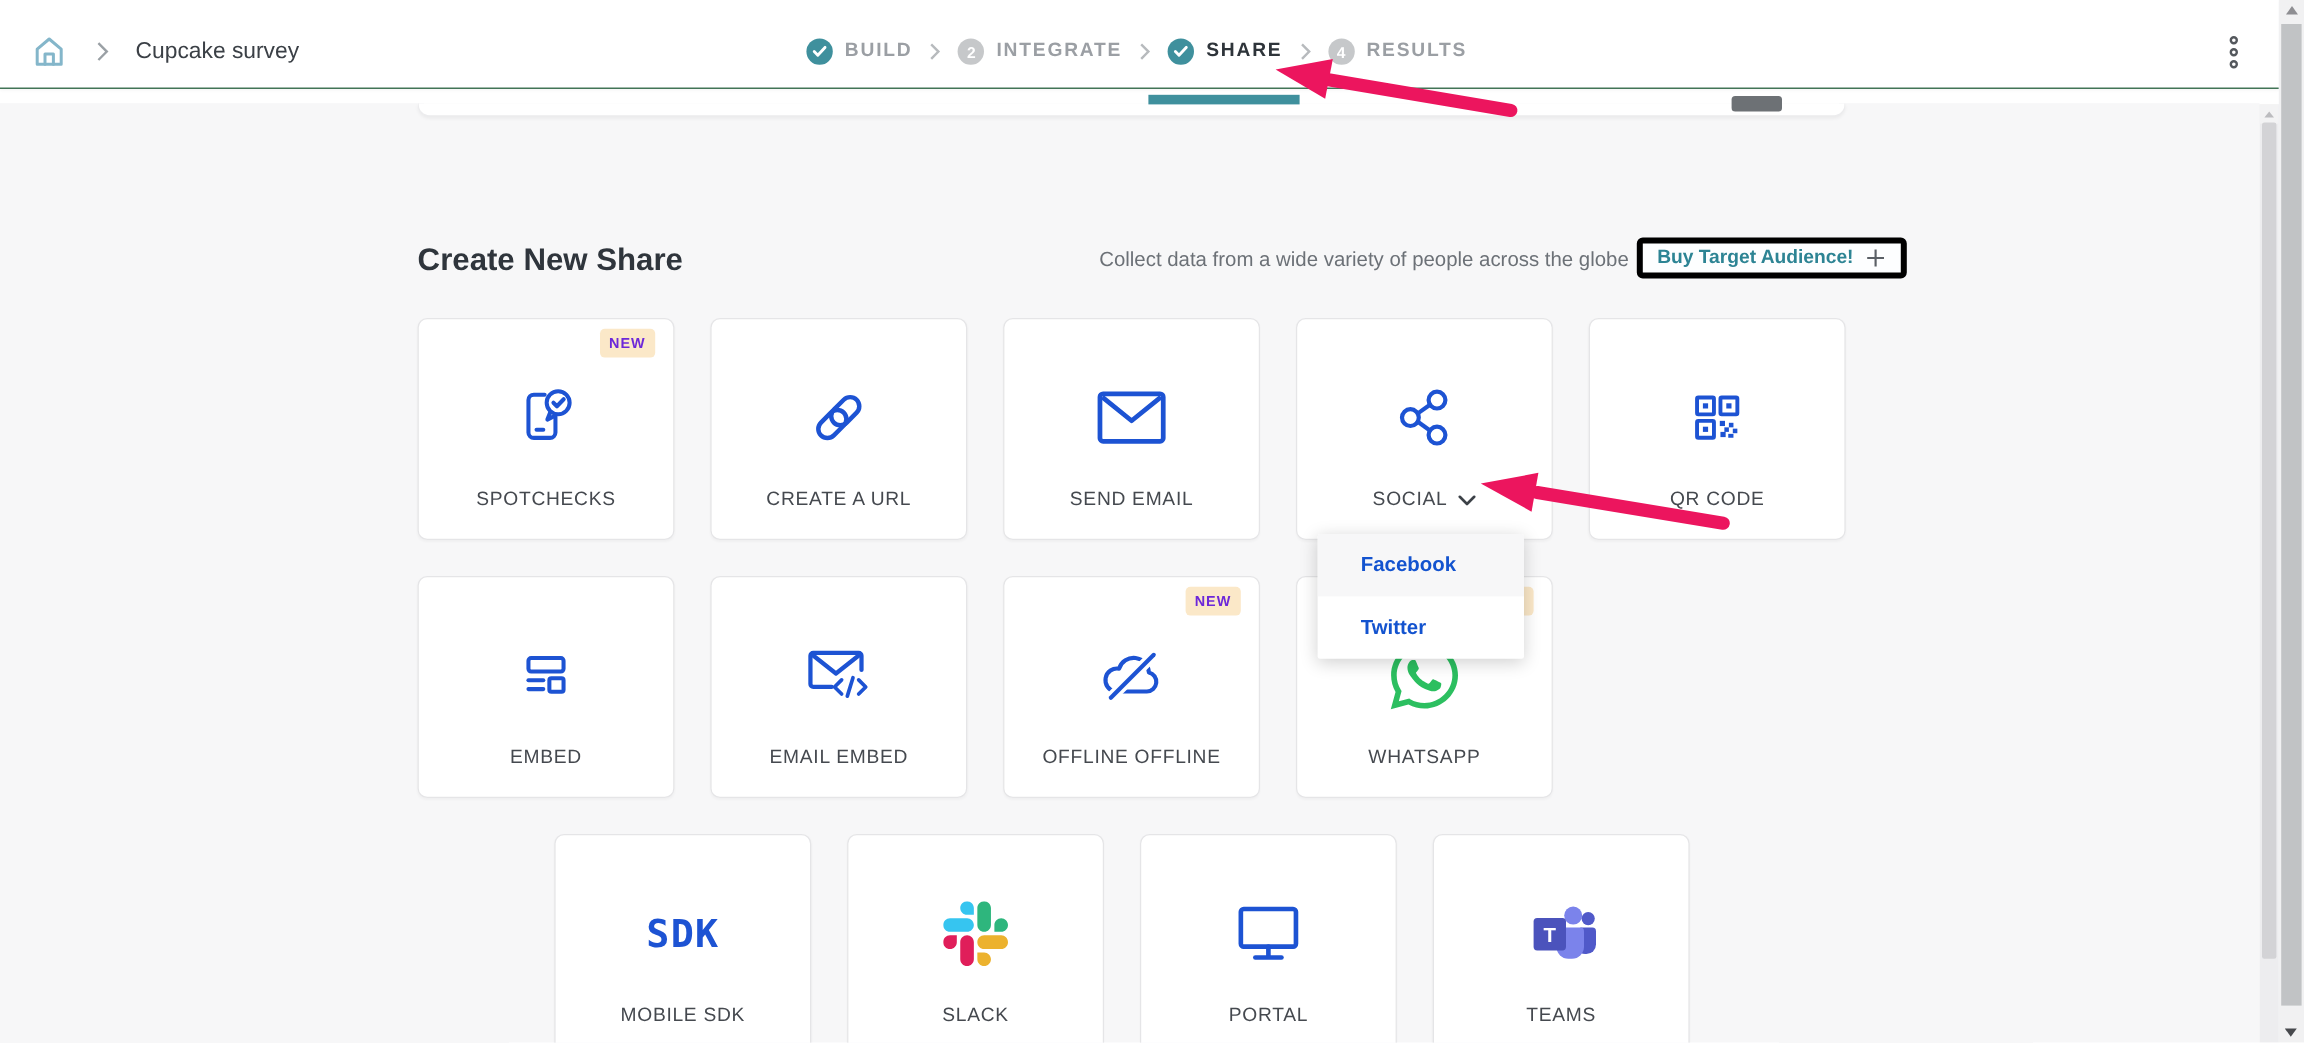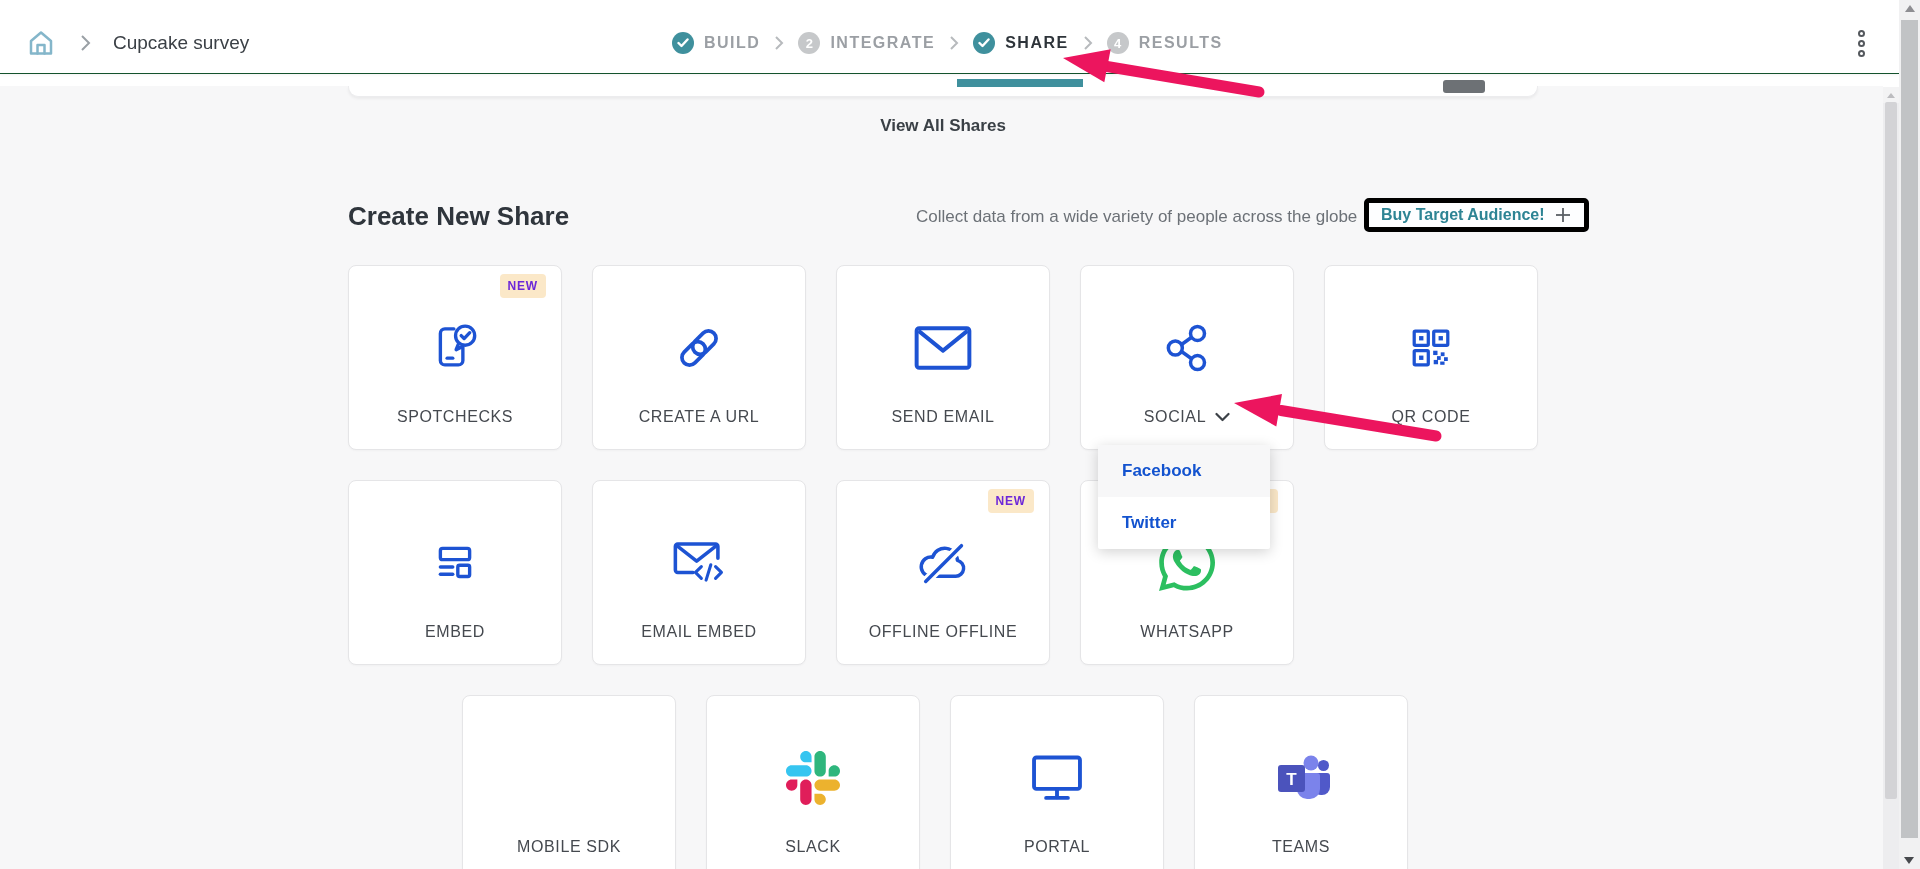--- a/index.html
+++ b/index.html
@@ -53,21 +53,21 @@
   .card-icon{position:absolute;top:50px;left:0;width:100%;display:flex;justify-content:center;align-items:center;height:64px;}
   .card-label{position:absolute;top:142px;left:0;width:100%;text-align:center;font-size:16px;
               letter-spacing:.6px;color:#45494f;display:flex;justify-content:center;align-items:center;gap:9px;}
   .badge{position:absolute;top:8px;right:15px;background:#fbe8c8;color:#6d28d9;font-size:12px;
          font-weight:bold;letter-spacing:.8px;padding:5px 8px;border-radius:4px;z-index:2;}
   .sdk-text{font-size:32px;font-weight:bold;letter-spacing:1px;color:#1d53d3;font-family:"DejaVu Sans Mono",monospace;}
 
   
   .dropdown{position:absolute;left:1098px;top:445px;width:172px;background:#fff;border-radius:2px;
             box-shadow:0 3px 14px rgba(0,0,0,.18);z-index:30;overflow:hidden;}
-  .dd-item{height:52px;display:flex;align-items:center;padding-left:24px;font-size:17px;font-weight:bold;
+  .dd-item{height:52px;display:flex;align-items:center;padding-left:36px;font-size:17px;font-weight:bold;
            color:#1353cf;cursor:pointer;}
   .dd-item.first{background:#f7f7f8;}
 
   
   .arrows{position:absolute;left:0;top:0;width:1920px;height:869px;z-index:60;pointer-events:none;}
 
   
   .outer-sb{position:absolute;left:1899px;top:0;width:21px;height:869px;background:#f1f1f2;z-index:70;}
   .outer-sb .thumb{position:absolute;left:2px;top:20px;width:17px;height:818px;background:#c1c3c5;}
   .tri-up{width:0;height:0;border-left:5px solid transparent;border-right:5px solid transparent;border-bottom:7px solid #8e8e92;margin:5px auto 0;}
@@ -81,21 +81,20 @@
 <body>
 
 <div class="stage">
 
   <div class="page-bg"></div>
 
   <div class="partial-card">
     <div class="partial-gray-btn"></div>
   </div>
 
-  <div class="view-all">View All Shares</div>
 
   <div class="heading">Create New Share</div>
   <div class="subtitle">Collect data from a wide variety of people across the globe</div>
   <div class="buy-btn">
     <span>Buy Target Audience!</span>
     <svg width="18" height="18" viewBox="0 0 18 18" fill="none" stroke="#5b6066" stroke-width="1.8">
         <line x1="9" y1="2" x2="9" y2="16"></line>
         <line x1="2" y1="9" x2="16" y2="9"></line>
       </svg>
   </div>
@@ -217,20 +216,23 @@
           <svg width="58" height="64" viewBox="0 0 448 512" fill="#2cbf60">
             <path d="M380.9 97.1C339 55.1 283.2 32 223.9 32c-122.4 0-222 99.6-222 222 0 39.1 10.2 77.3 29.6 111L0 480l117.7-30.9c32.4 17.7 68.9 27 106.1 27h.1c122.3 0 224.1-99.6 224.1-222 0-59.3-25.2-115-67.1-157zm-157 341.6c-33.2 0-65.7-8.9-94-25.7l-6.7-4-69.8 18.3L72 359.2l-4.4-7c-18.5-29.4-28.2-63.3-28.2-98.2 0-101.7 82.8-184.5 184.6-184.5 49.3 0 95.6 19.2 130.4 54.1 34.8 34.9 56.2 81.2 56.1 130.5 0 101.8-84.9 184.6-186.6 184.6zm101.2-138.2c-5.5-2.8-32.8-16.2-37.9-18-5.1-1.9-8.8-2.8-12.5 2.8-3.7 5.6-14.3 18-17.6 21.8-3.2 3.7-6.5 4.2-12 1.4-32.6-16.3-54-29.1-75.5-66-5.7-9.8 5.7-9.1 16.3-30.3 1.8-3.7.9-6.9-.5-9.7-1.4-2.8-12.5-30.1-17.1-41.2-4.5-10.8-9.1-9.3-12.5-9.5-3.2-.2-6.9-.2-10.6-.2-3.7 0-9.7 1.4-14.8 6.9-5.1 5.6-19.4 19-19.4 46.3 0 27.3 19.9 53.7 22.6 57.4 2.8 3.7 39.1 59.7 94.8 83.8 35.2 15.2 49 16.5 66.6 13.9 10.7-1.6 32.8-13.4 37.4-26.4 4.6-13 4.6-24.1 3.2-26.4-1.3-2.5-5-3.9-10.5-6.6z"></path>
           </svg>
         </div>
       <div class="card-label">WHATSAPP</div>
     </div>
   </div>
 
   <div class="row row3">
     <div class="card">
+      <div class="card-icon">
+          <span class="sdk-text">SDK</span>
+        </div>
       <div class="card-label">MOBILE SDK</div>
     </div>
     <div class="card">
       <div class="card-icon">
           <svg width="54" height="54" viewBox="0 0 122.8 122.8">
             <path fill="#e01e5a" d="M25.8 77.6c0 7.1-5.8 12.9-12.9 12.9S0 84.7 0 77.6s5.8-12.9 12.9-12.9h12.9v12.9zM32.3 77.6c0-7.1 5.8-12.9 12.9-12.9s12.9 5.8 12.9 12.9v32.3c0 7.1-5.8 12.9-12.9 12.9s-12.9-5.8-12.9-12.9V77.6z"></path>
             <path fill="#36c5f0" d="M45.2 25.8c-7.1 0-12.9-5.8-12.9-12.9S38.1 0 45.2 0s12.9 5.8 12.9 12.9v12.9H45.2zM45.2 32.3c7.1 0 12.9 5.8 12.9 12.9s-5.8 12.9-12.9 12.9H12.9C5.8 58.1 0 52.3 0 45.2s5.8-12.9 12.9-12.9h32.3z"></path>
             <path fill="#2eb67d" d="M97 45.2c0-7.1 5.8-12.9 12.9-12.9s12.9 5.8 12.9 12.9-5.8 12.9-12.9 12.9H97V45.2zM90.5 45.2c0 7.1-5.8 12.9-12.9 12.9s-12.9-5.8-12.9-12.9V12.9C64.7 5.8 70.5 0 77.6 0s12.9 5.8 12.9 12.9v32.3z"></path>
             <path fill="#ecb22e" d="M77.6 97c7.1 0 12.9 5.8 12.9 12.9s-5.8 12.9-12.9 12.9-12.9-5.8-12.9-12.9V97h12.9zM77.6 90.5c-7.1 0-12.9-5.8-12.9-12.9s5.8-12.9 12.9-12.9h32.3c7.1 0 12.9 5.8 12.9 12.9s-5.8 12.9-12.9 12.9H77.6z"></path>
           </svg>

